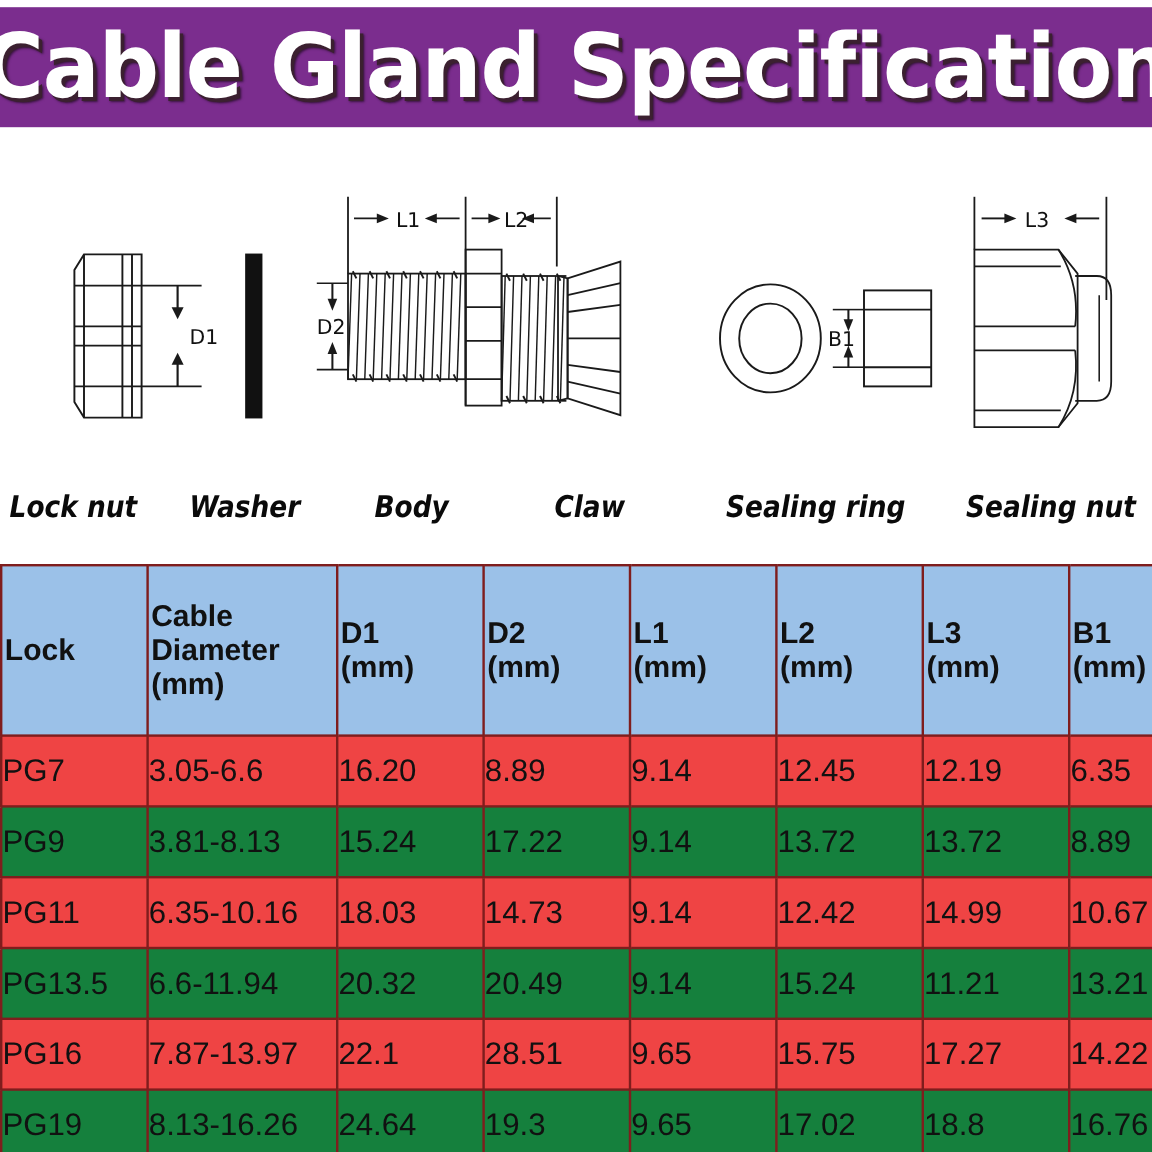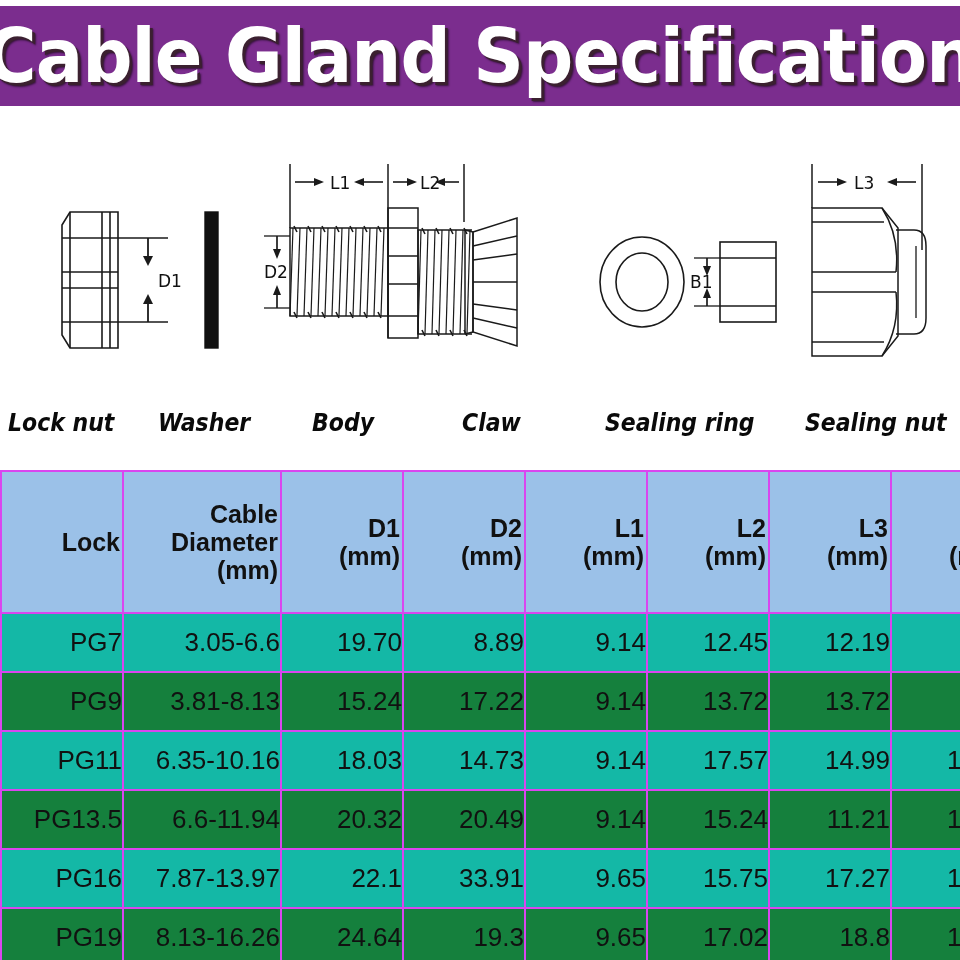--- a/index.html
+++ b/index.html
@@ -74,42 +74,42 @@
   .spec-table {
     position: absolute;
     left: 0;
     top: 470px;
     width: 960px;
     border-collapse: collapse;
     table-layout: fixed;
   }
   .spec-table th,
   .spec-table td {
-    border: 2px solid #d946ef;
-    text-align: right;
+    border: 2px solid #7f1d1d;
+    text-align: left;
     vertical-align: middle;
     font-family: "Liberation Sans", sans-serif;
     color: #111111;
   }
   .spec-table thead th {
     background: #9bc1e8;
     font-weight: bold;
     font-size: 25px;
     line-height: 1.12;
     height: 136px;
     padding: 2px 2px;
   }
   .spec-table tbody td {
     font-size: 26px;
     font-weight: normal;
     height: 57px;
     padding: 0;
   }
   .row-alt td { background: #15803d; }
-  .row-plain td { background: #14b8a6; }
+  .row-plain td { background: #ef4444; }
 
   .col-model    { width: 116px; }
   .col-diameter { width: 152px; }
   .col-std      { width: 116px; }
   .hdr-line { display: block; }
 </style>
 </head>
 <body>
 
 <div class="banner">
@@ -359,21 +359,21 @@
       <th class="col-std">
         <span class="hdr-line">B1</span>
         <span class="hdr-line">(mm)</span>
       </th>
     </tr>
   </thead>
   <tbody>
     <tr class="row-plain">
       <td>PG7</td>
       <td>3.05-6.6</td>
-      <td>19.70</td>
+      <td>16.20</td>
       <td>8.89</td>
       <td>9.14</td>
       <td>12.45</td>
       <td>12.19</td>
       <td>6.35</td>
     </tr>
     <tr class="row-alt">
       <td>PG9</td>
       <td>3.81-8.13</td>
       <td>15.24</td>
@@ -382,39 +382,39 @@
       <td>13.72</td>
       <td>13.72</td>
       <td>8.89</td>
     </tr>
     <tr class="row-plain">
       <td>PG11</td>
       <td>6.35-10.16</td>
       <td>18.03</td>
       <td>14.73</td>
       <td>9.14</td>
-      <td>17.57</td>
+      <td>12.42</td>
       <td>14.99</td>
       <td>10.67</td>
     </tr>
     <tr class="row-alt">
       <td>PG13.5</td>
       <td>6.6-11.94</td>
       <td>20.32</td>
       <td>20.49</td>
       <td>9.14</td>
       <td>15.24</td>
       <td>11.21</td>
       <td>13.21</td>
     </tr>
     <tr class="row-plain">
       <td>PG16</td>
       <td>7.87-13.97</td>
       <td>22.1</td>
-      <td>33.91</td>
+      <td>28.51</td>
       <td>9.65</td>
       <td>15.75</td>
       <td>17.27</td>
       <td>14.22</td>
     </tr>
     <tr class="row-alt">
       <td>PG19</td>
       <td>8.13-16.26</td>
       <td>24.64</td>
       <td>19.3</td>

